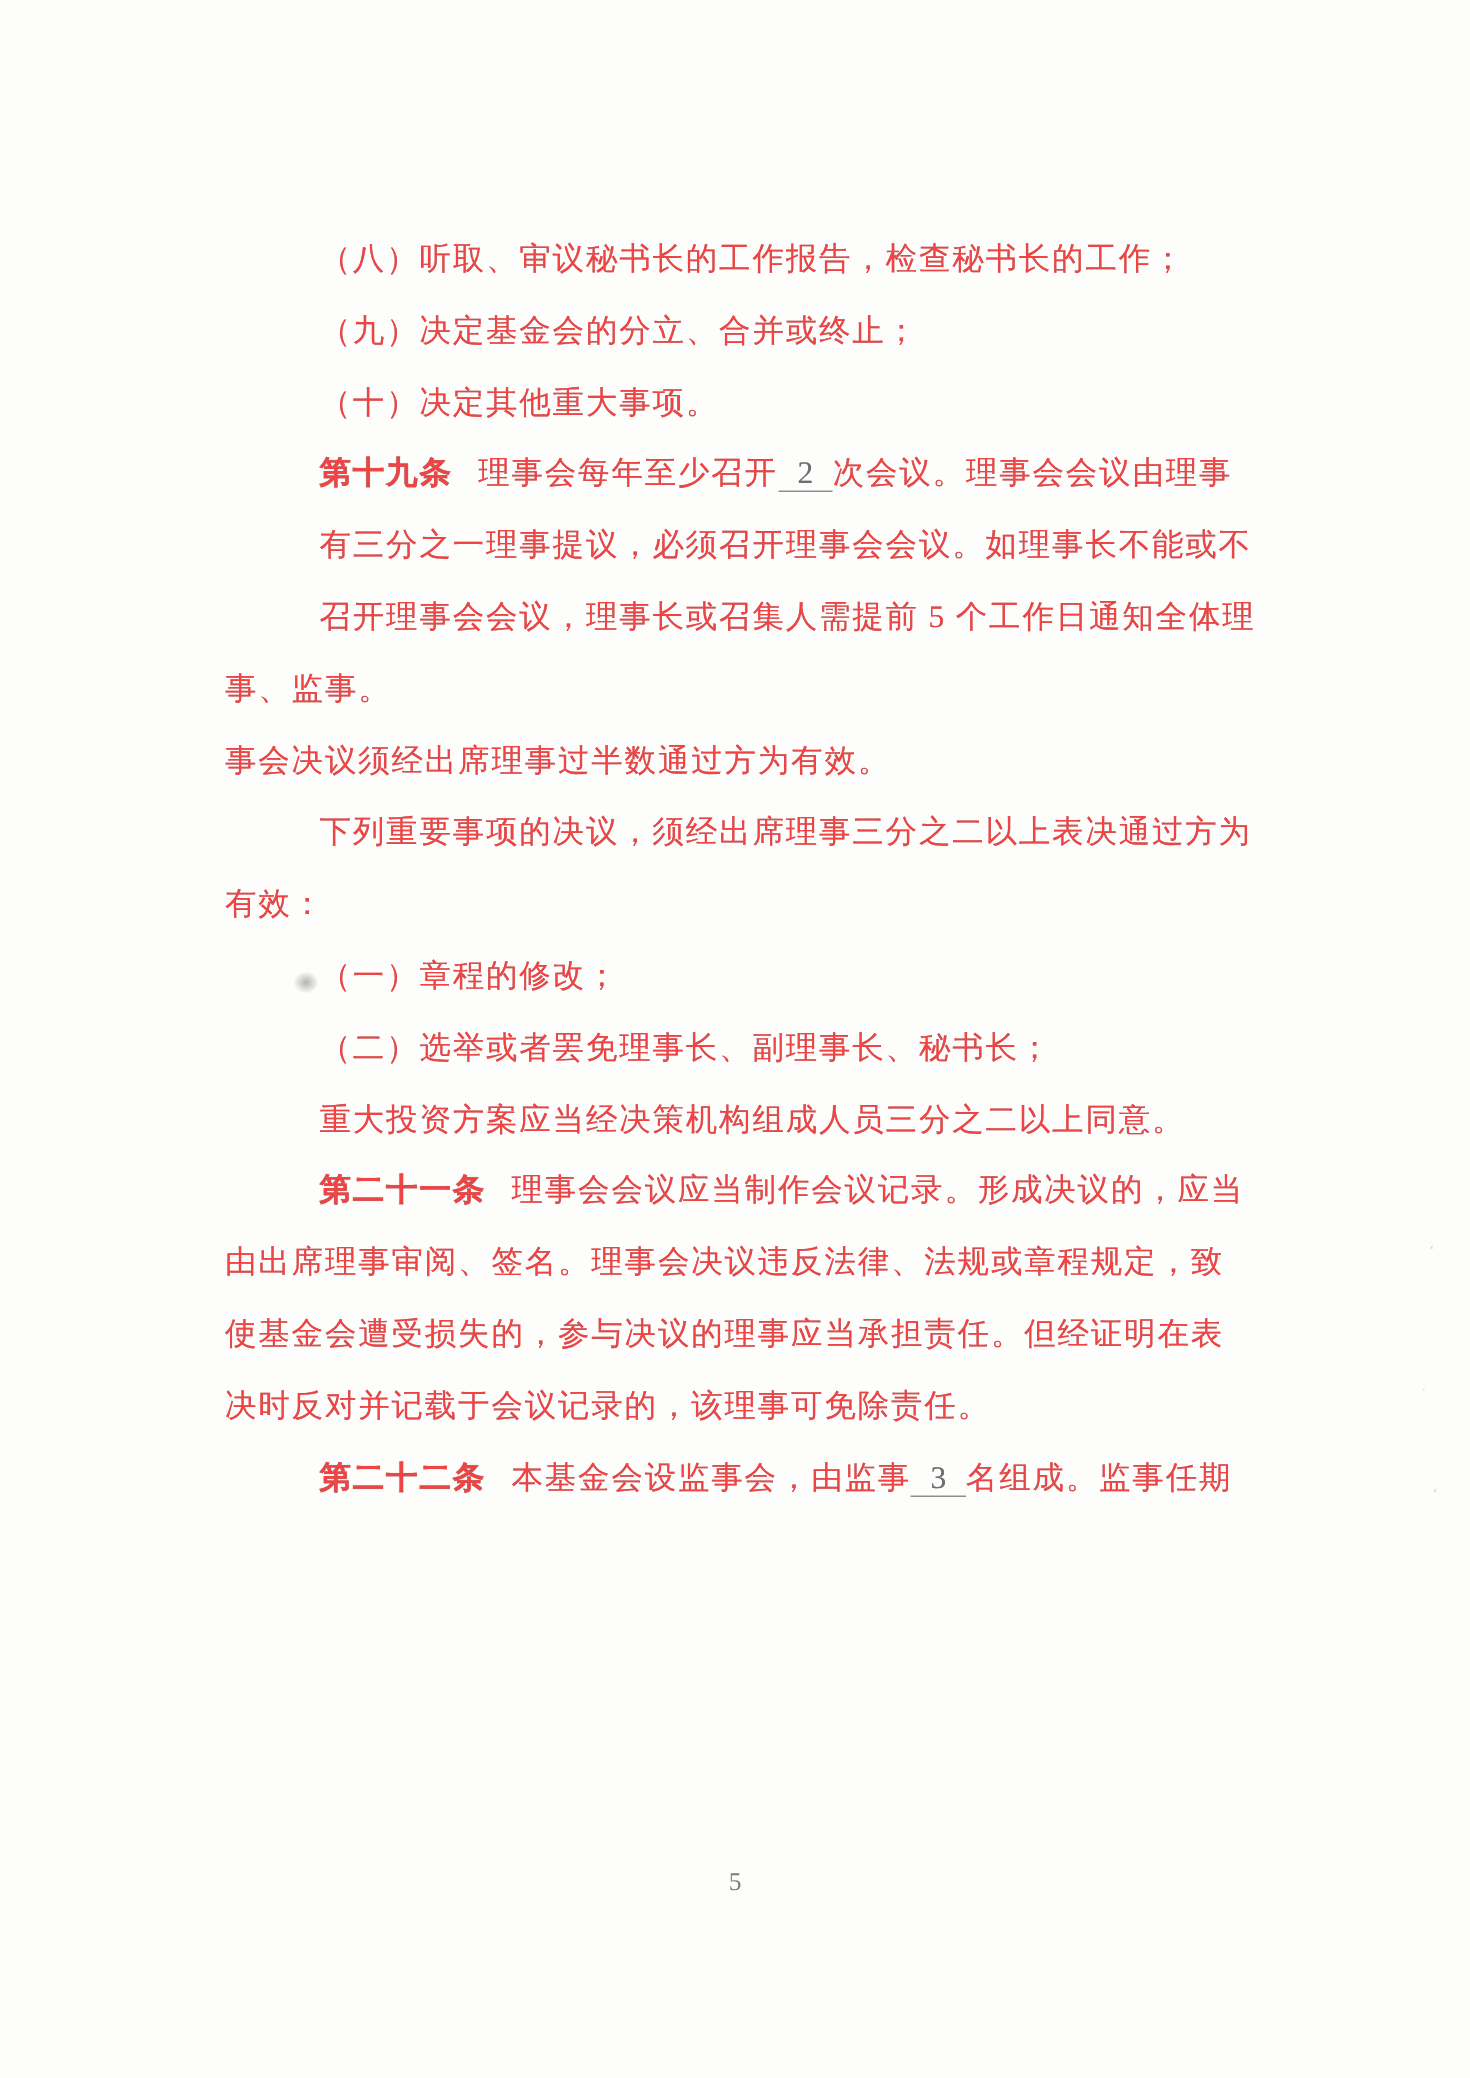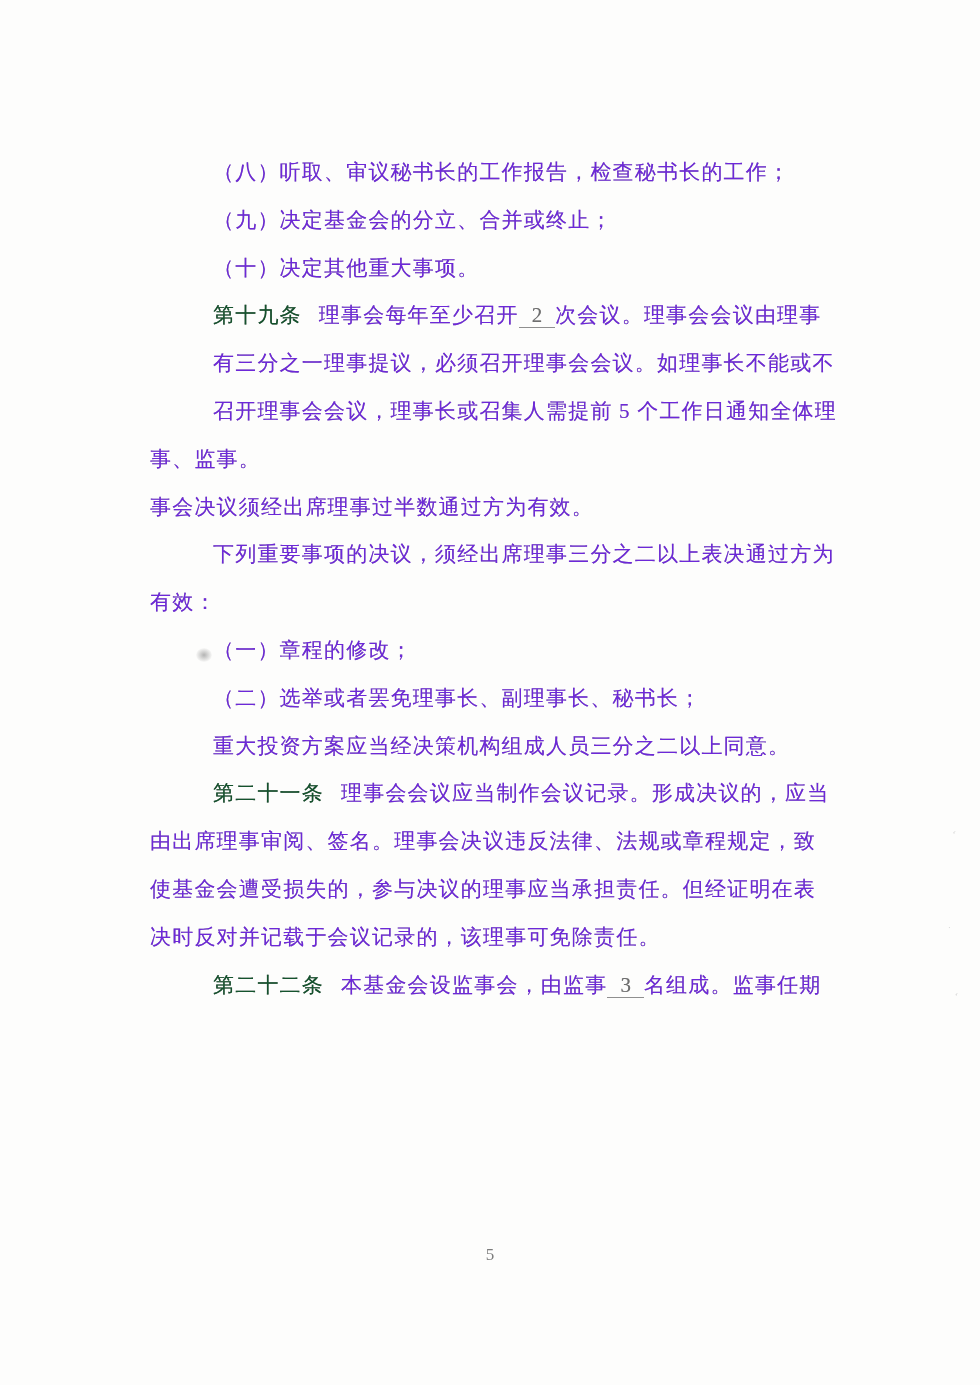--- a/index.html
+++ b/index.html
@@ -29,26 +29,26 @@
     text-shadow: 0 0 0.4px #a5a5a5;
   }
   .line {
     white-space: nowrap;
     height: 47.8px;
   }
   .line.indent {
     padding-left: 63px;
   }
   .seg-b {
-    font-weight: normal;
-    color: #14532d;
+    font-weight: bold;
+    color: #ef4444;
     margin-right: 17px;
     text-shadow: 0 0 0.5px #6a6a6a;
   }
-  .seg-n { color: #6d28d9; }
+  .seg-n { color: #ef4444; }
   .seg-u {
     display: inline-block;
     border-bottom: 1.5px solid #8f8f8f;
     padding: 0 13px;
     color: #6f6f6f;
     letter-spacing: 0;
     line-height: 24px;
   }
   .page-number {
     position: absolute;

